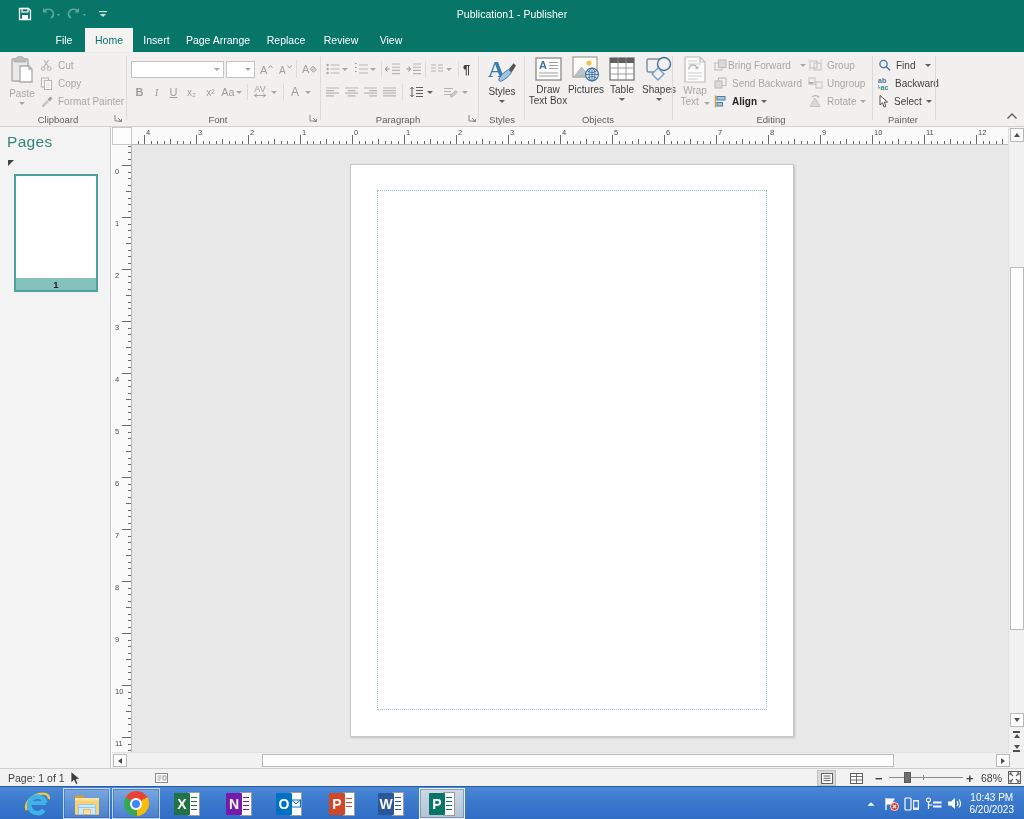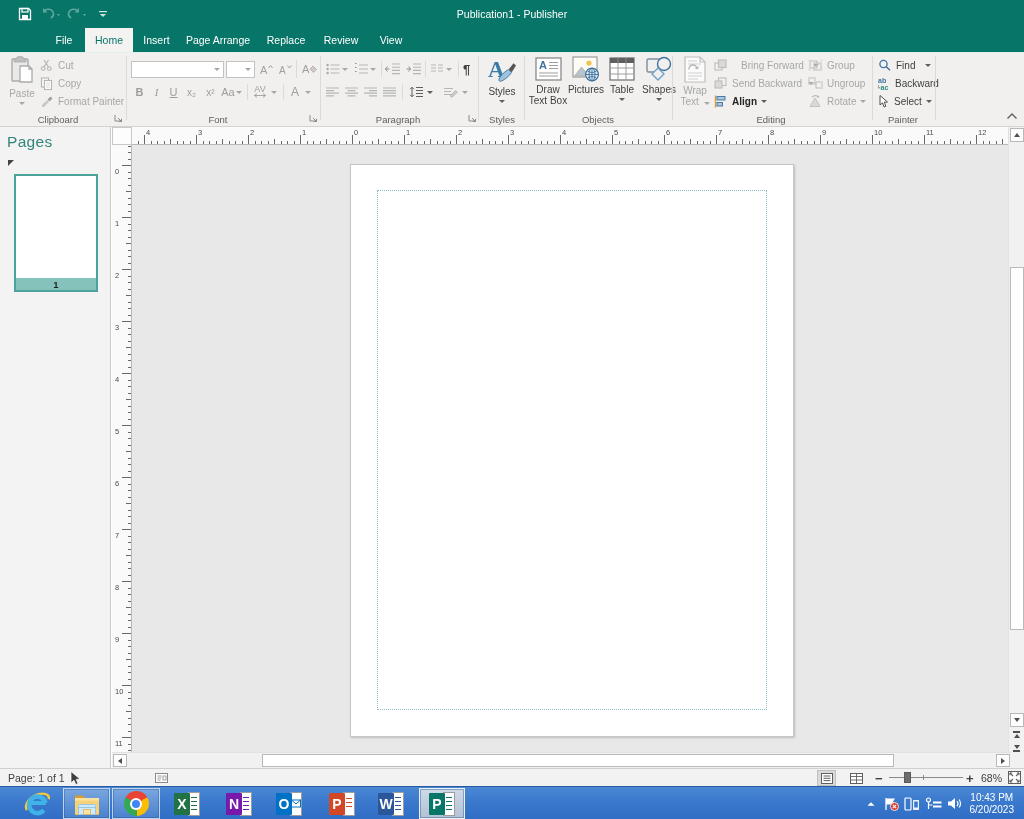--- a/index.html
+++ b/index.html
@@ -408,21 +408,21 @@
         <path d="M12.2 12 l2.4 0.8 l0.6 -2.4" fill="none" stroke="#b5b5b5" stroke-width="1.2"></path>
       </svg>
       <span class="lbl rib-txt">Wrap</span>
       <span class="lbl rib-txt" style="margin-top:0"><span>Text</span> <span class="caret" style="margin-left:2px;"></span></span>
     </div>
     <div class="smallrow" style="left:714px;top:7px;">
       <svg width="13" height="12" viewBox="0 0 13 12">
         <rect x="1" y="4" width="7" height="7" fill="none" stroke="#bdbdbd" stroke-width="1.1"></rect>
         <rect x="4.5" y="1" width="7.5" height="7.5" fill="#d9d9d9" stroke="#bdbdbd" stroke-width="1.1"></rect>
       </svg>
-      <span class="rib-txt" style="margin-left:14px">Bring Forward</span>
+      <span class="rib-txt" style="margin-left:1px">Bring Forward</span>
       <span class="caret" style="margin-left:9px;"></span>
     </div>
     <div class="smallrow" style="left:714px;top:25px;">
       <svg width="13" height="12" viewBox="0 0 13 12">
         <rect x="4.5" y="1" width="7.5" height="7.5" fill="none" stroke="#bdbdbd" stroke-width="1.1"></rect>
         <rect x="1" y="4" width="7" height="7" fill="#d9d9d9" stroke="#bdbdbd" stroke-width="1.1"></rect>
       </svg>
       <span class="rib-txt" style="margin-left:5px">Send Backward</span>
       <span class="caret" style="margin-left:6px;"></span>
     </div>

